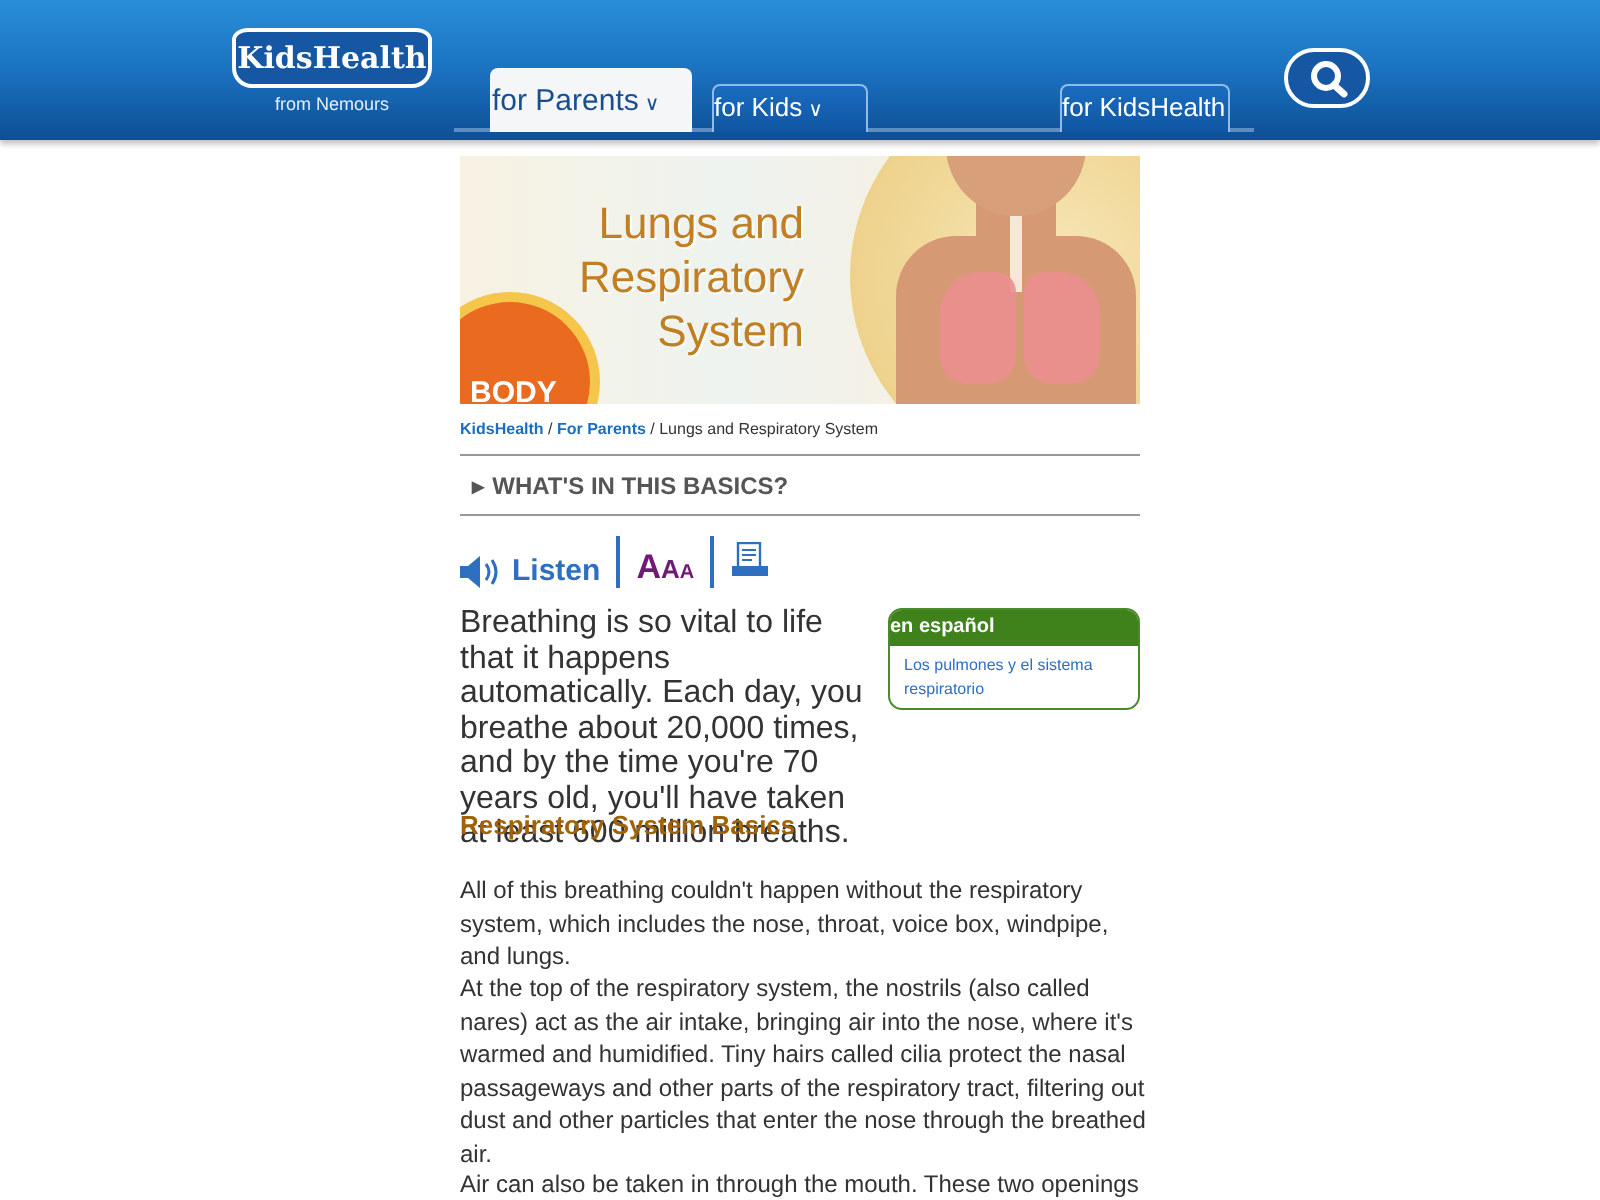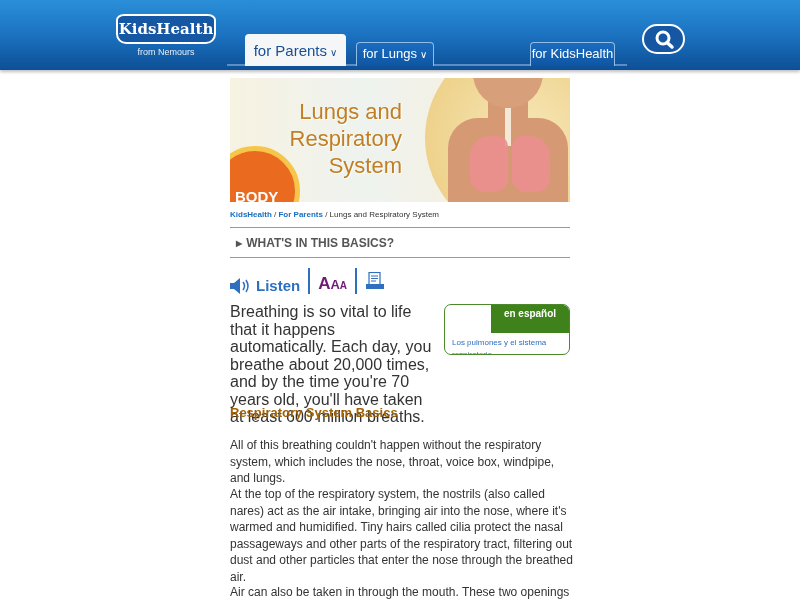--- a/index.html
+++ b/index.html
@@ -9,21 +9,21 @@
     box-shadow: 0 2px 3px rgba(0,0,0,0.25); }
   .logo { position: absolute; left: 116px; top: 14px; width: 100px; height: 30px;
     background: #1657a4; border: 2px solid #ffffff; border-radius: 8px 8px 10px 10px / 6px 6px 10px 10px;
     color: #fff; font-family: "DejaVu Serif", serif; font-weight: bold; font-size: 15px;
     text-align: center; line-height: 26px; }
   .logo-sub { position: absolute; left: 116px; top: 47px; width: 100px; text-align: center;
     color: #e6eefa; font-size: 9px; }
   .tabline { position: absolute; left: 227px; top: 64px; width: 400px; height: 2px; background: #8fb6de; opacity: 0.6; }
   .tab { position: absolute; top: 42px; height: 24px; border: 1px solid #8fbde8; border-bottom: none;
     border-radius: 4px 4px 0 0; background: linear-gradient(to bottom, #1a6cc0, #0f56a2);
-    color: #ffffff; font-size: 13px; text-align: center; line-height: 22px; }
+    color: #ffffff; font-size: 13px; line-height: 22px; }
   .tab.active { top: 34px; height: 32px; background: #f4f6f8; border-color: #f4f6f8; color: #1a4f8f; font-size: 15px; line-height: 32px; }
   .tab .chev { font-size: 10px; margin-left: 3px; }
   .search-btn { position: absolute; left: 642px; top: 24px; width: 43px; height: 30px; border: 2px solid #ffffff;
     border-radius: 16px; background: #1657a4; }
   .search-btn svg { position: absolute; left: 10px; top: 4px; }
 
   .banner { position: absolute; left: 230px; top: 78px; width: 340px; height: 124px; overflow: hidden;
     background: linear-gradient(90deg, #f7f2e2 0%, #eef3ef 40%, #f6f0e2 70%, #f3eee0 100%); }
   .banner .sun { position: absolute; left: 195px; top: -40px; width: 200px; height: 200px; border-radius: 50%;
     background: radial-gradient(circle, #f7e7b8 0%, #eed28c 70%, #e8c36f 100%); }
@@ -47,40 +47,40 @@
 
   .tools { position: absolute; left: 230px; top: 268px; height: 26px; display: flex; align-items: flex-end; }
   .listen { color: #2e6fc0; font-weight: bold; font-size: 15px; display: flex; align-items: center; }
   .listen svg { margin-right: 4px; }
   .vsep { width: 2px; height: 26px; background: #2e6fc0; margin: 0 8px; }
   .aaa { color: #701a75; font-weight: bold; }
   .aaa .big { font-size: 17px; } .aaa .mid { font-size: 13px; } .aaa .sm { font-size: 10px; }
 
   .esp { position: absolute; left: 444px; top: 304px; width: 126px; height: 51px; border: 1px solid #4a8a2a;
     border-radius: 7px; overflow: hidden; background: #fff; }
-  .esp-head { background: #3f821c; color: #fff; font-weight: bold; font-size: 10px; text-align: center; height: 28px; line-height: 18px; margin-left: 46px; }
+  .esp-head { background: #3f821c; color: #fff; font-weight: bold; font-size: 10px; height: 18px; line-height: 18px; }
   .esp-link { display: block; padding: 4px 6px 0 7px; color: #2e6fc0; font-size: 8px; line-height: 12px; text-decoration: none; }
 
   .intro { position: absolute; left: 230px; top: 303px; width: 205px; font-size: 16px; line-height: 17.5px; color: #333; }
   .h2 { position: absolute; left: 230px; top: 405px; font-size: 13px; font-weight: bold; color: #a16207; }
   .p { position: absolute; left: 230px; width: 345px; font-size: 12px; line-height: 16.5px; color: #333; margin-top: 14px; }
 </style>
 </head>
 <body>
 
 <div class="header">
   <div class="logo">KidsHealth</div>
   <div class="logo-sub">from Nemours</div>
   <div class="tabline"></div>
 
   <div class="tab active" style="left:245px;width:101px;">
     <span>for Parents</span><span class="chev">∨</span>
   </div>
   <div class="tab" style="left:356px;width:78px;">
-    <span>for Lungs</span><span class="chev">∨</span>
+    <span>for Kids</span><span class="chev">∨</span>
   </div>
   <div class="tab" style="left:530px;width:85px;">
     <span>for KidsHealth</span>
   </div>
 
   <div class="search-btn">
     <svg width="22" height="20" viewBox="0 0 22 20">
       <circle cx="9" cy="8" r="6" fill="none" stroke="#fff" stroke-width="3"></circle>
       <line x1="13" y1="12.5" x2="18" y2="17" stroke="#fff" stroke-width="3.5" stroke-linecap="round"></line>
     </svg>

